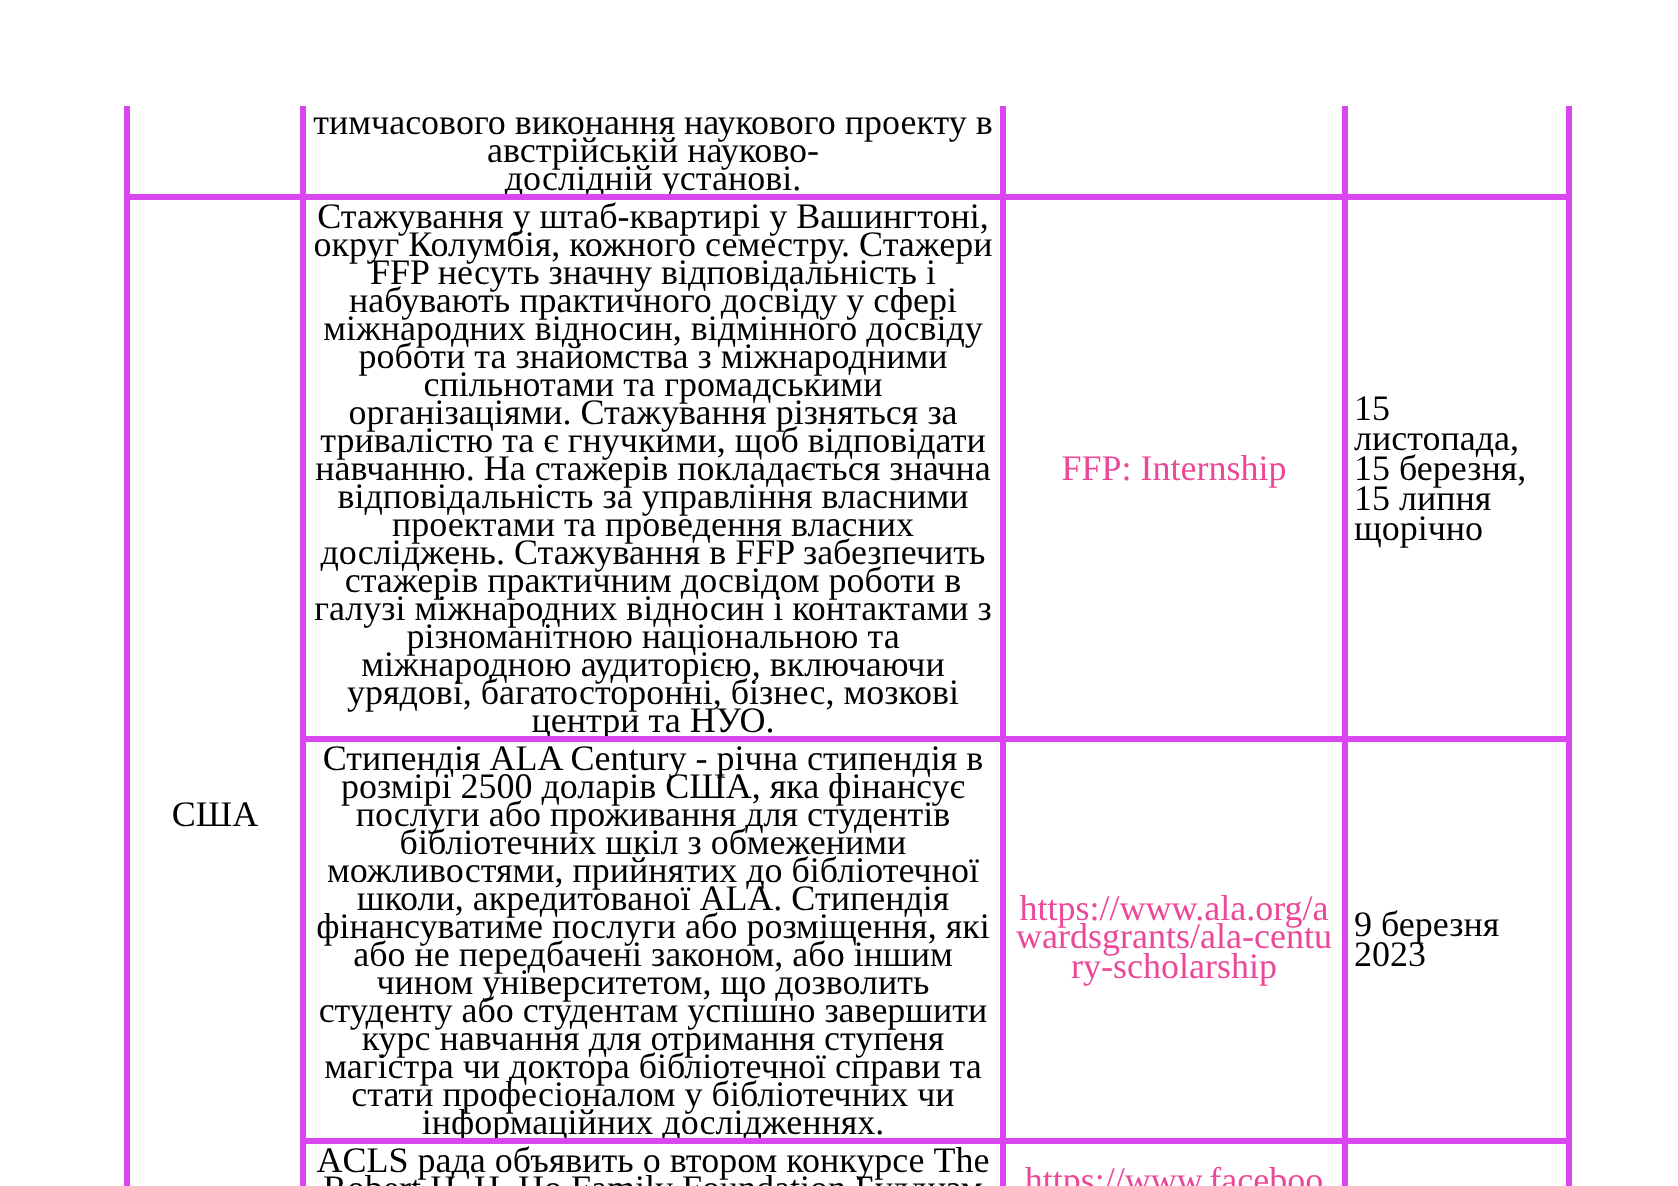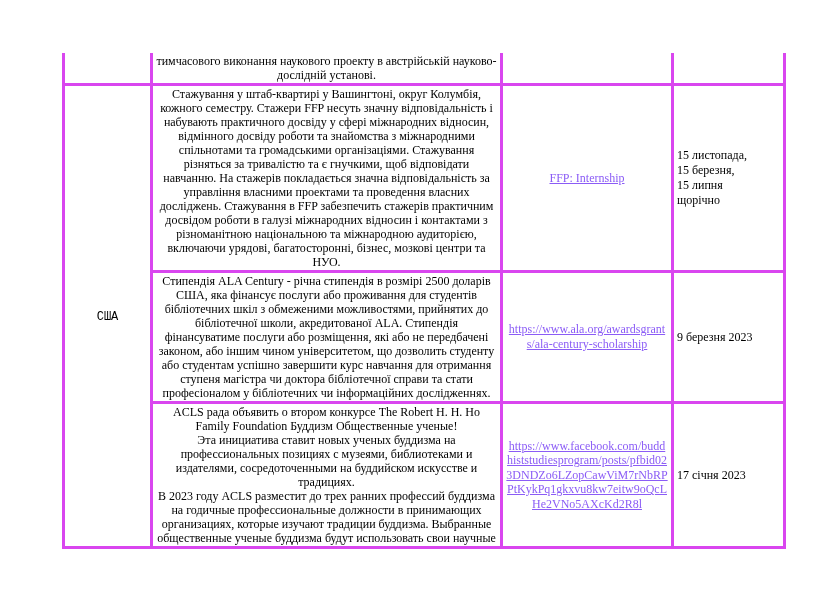--- a/index.html
+++ b/index.html
@@ -7,21 +7,21 @@
     padding: 0;
     background: #ffffff;
   }
   .page {
     position: relative;
     width: 839px;
     height: 593px;
     background: #ffffff;
     overflow: hidden;
     font-family: "Liberation Serif", serif;
-    font-size: 12px;
+    font-size: 18px;
     color: #000000;
   }
   table.doc-table {
     position: absolute;
     left: 62px;
     top: 53px;
     width: 721px;
     border-collapse: collapse;
     table-layout: fixed;
   }
@@ -49,30 +49,28 @@
   .desc-clip {
     max-height: 140px;
     overflow: hidden;
   }
   .deadline {
     white-space: pre-line;
     line-height: 15px;
     text-align: left;
   }
   a.doc-link {
-    color: #8b5cf6;
-    text-decoration: underline;
+    color: #ec4899;
     word-break: break-all;
     line-height: 14.5px;
     display: inline-block;
     cursor: pointer;
   }
   .country-label {
     line-height: 14px;
-    font-family: Liberation Mono, monospace;
   }
 </style>
 </head>
 <body>
 
 <div class="page">
   <table class="doc-table">
     <colgroup>
       <col class="c-country">
       <col class="c-desc">

